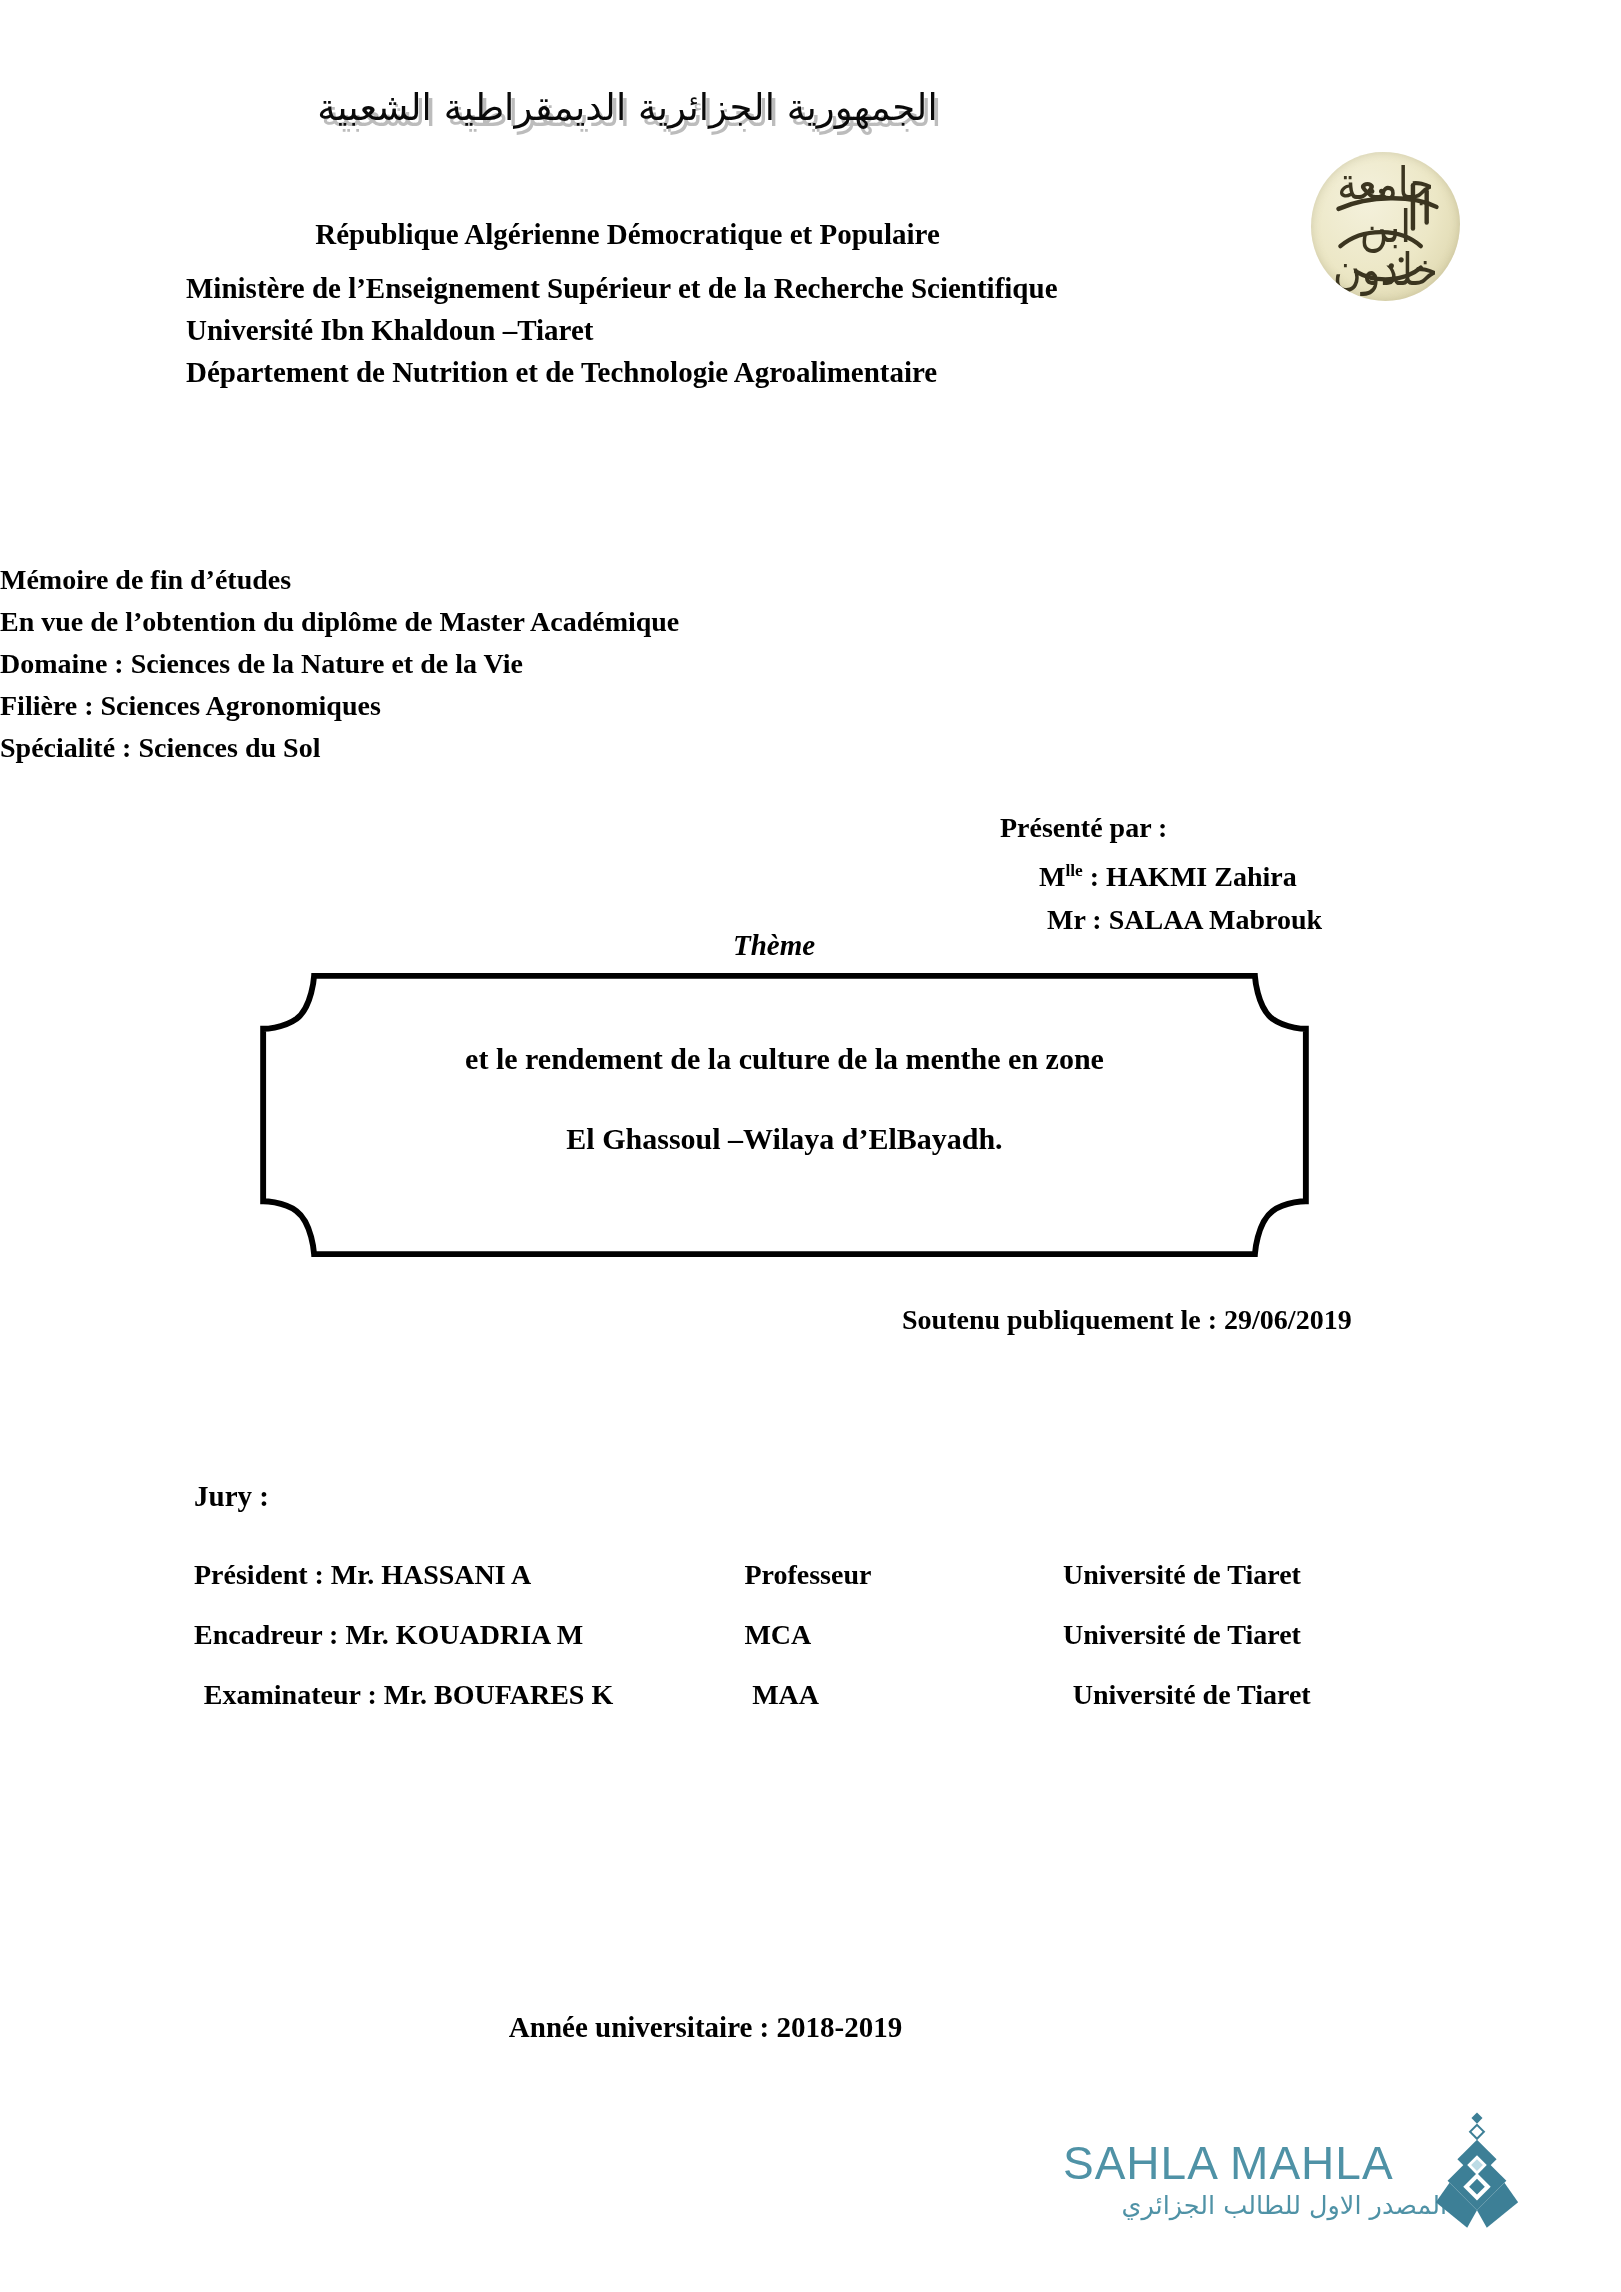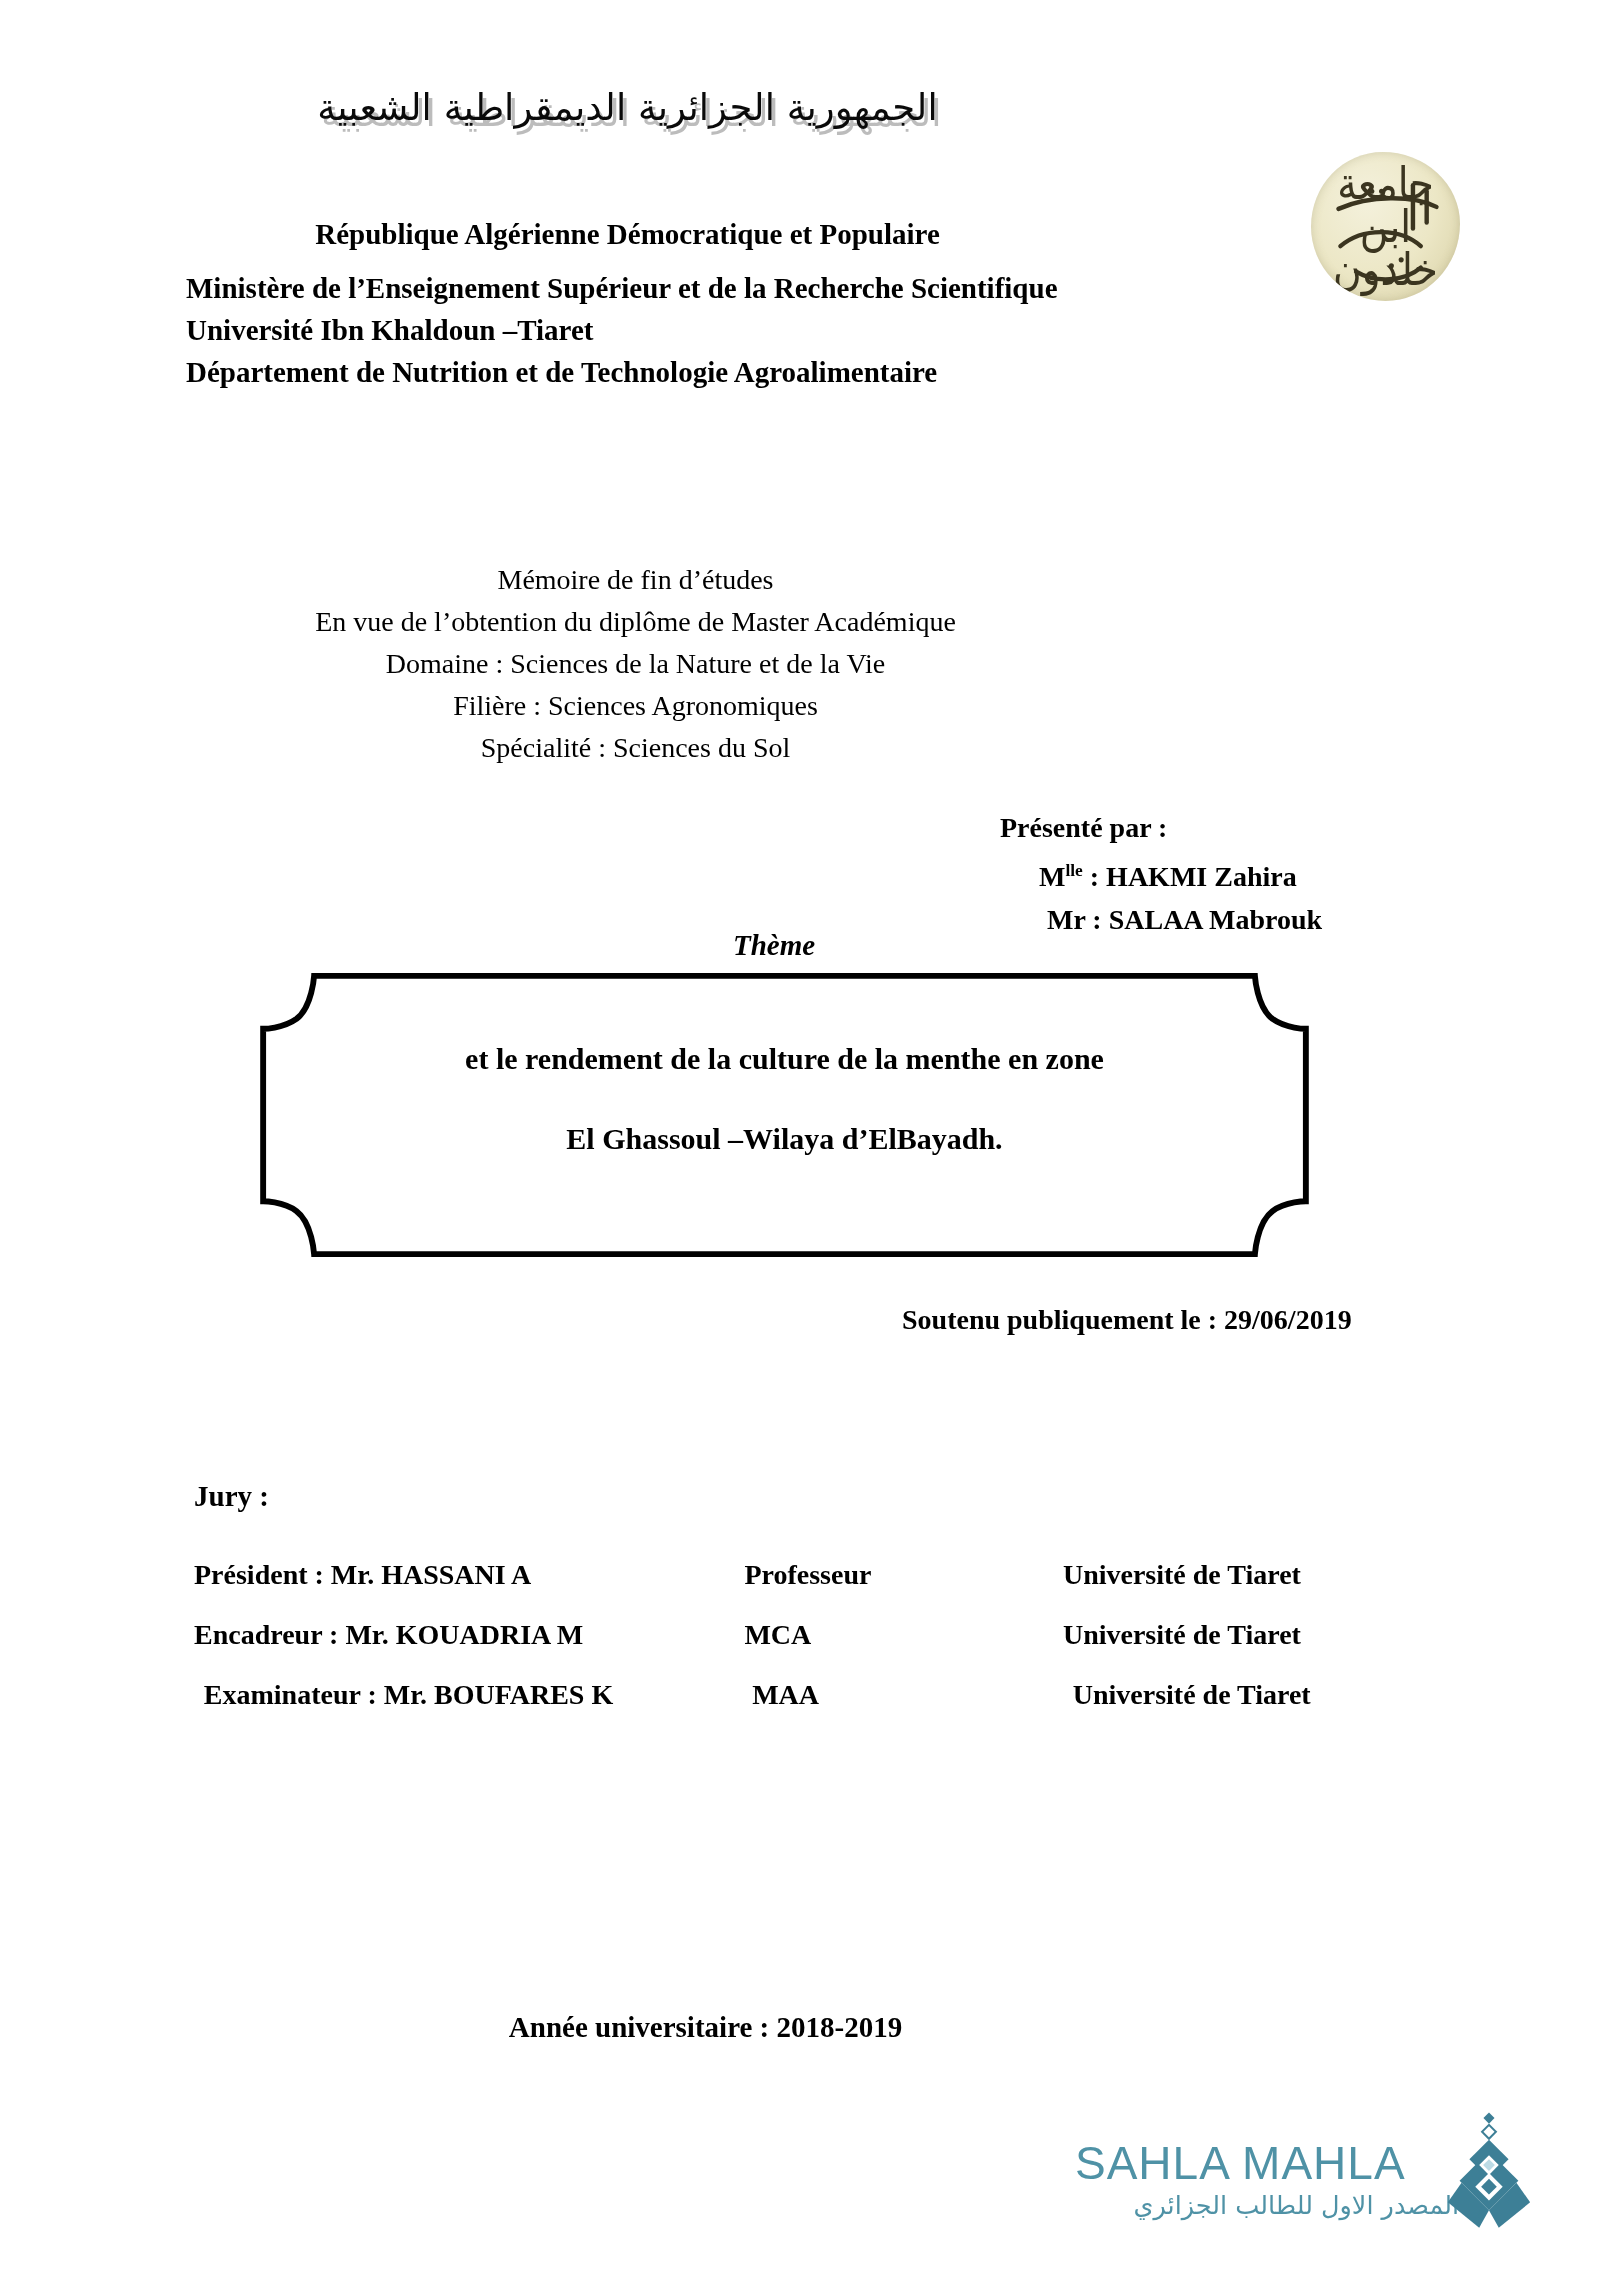--- a/index.html
+++ b/index.html
@@ -83,24 +83,22 @@
 
   #institution {
     left: 186px; top: 267px;
     font-size: 29px; font-weight: bold;
     line-height: 42px;
   }
   #institution div { white-space: nowrap; }
 
   #degree {
     left: 0; top: 559px; width: 1255px;
-    text-align: center;
-    font-size: 28px; font-weight: normal;
+    font-size: 28px; font-weight: bold;
     line-height: 42px;
-    margin-left: 8px;
   }
   #degree div { white-space: nowrap; }
 
   #presentation {
     left: 1000px; top: 806px;
     font-size: 28px; font-weight: bold;
     line-height: 43px;
     white-space: nowrap;
   }
   #presentation .indent1 { padding-left: 39px; }
@@ -159,21 +157,21 @@
 
   #annee {
     left: 0; top: 2011px; width: 1411px;
     text-align: center;
     font-size: 29px; font-weight: bold;
   }
 
   
   #sahla {
     left: 1063px; top: 2112px;
-    width: 461px; height: 147px; margin-left: 12px;
+    width: 461px; height: 147px;
   }
   #sahla-word {
     position: absolute;
     left: 0; top: 23.5px;
     width: 382px;
     text-align: left;
     font-family: "Liberation Sans", "DejaVu Sans", sans-serif;
     font-size: 46px;
     font-weight: 400;
     letter-spacing: 1px;

